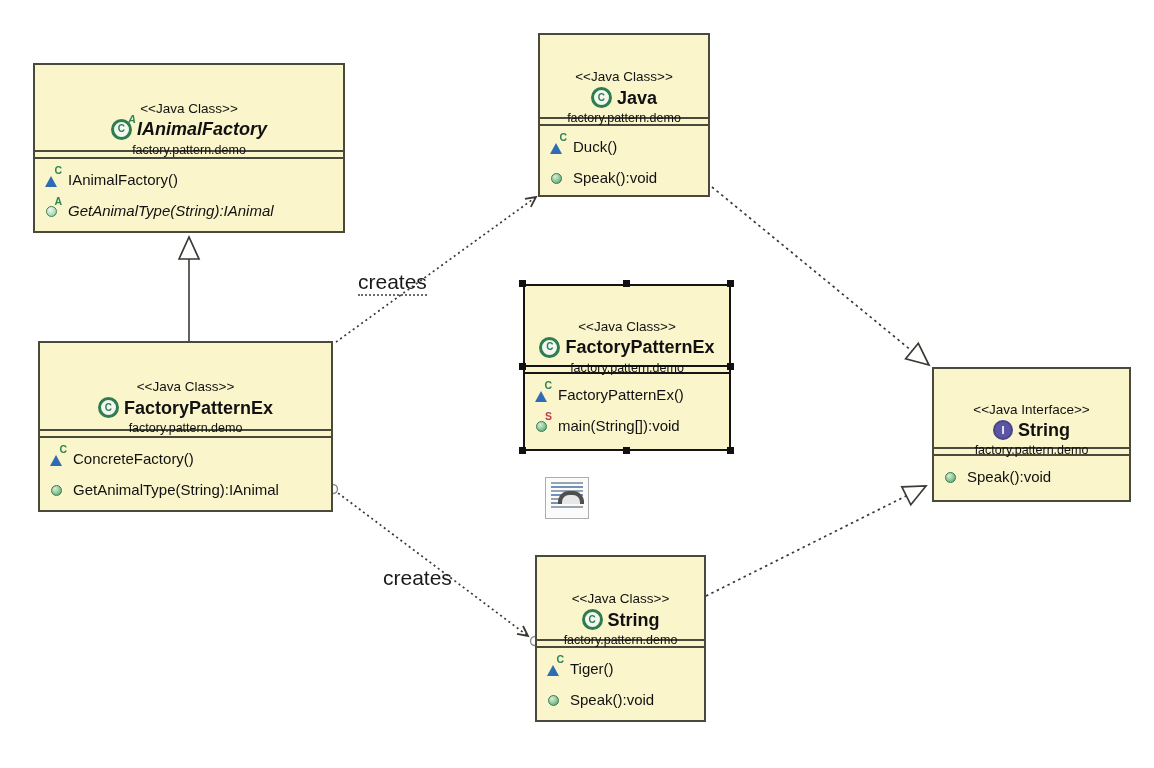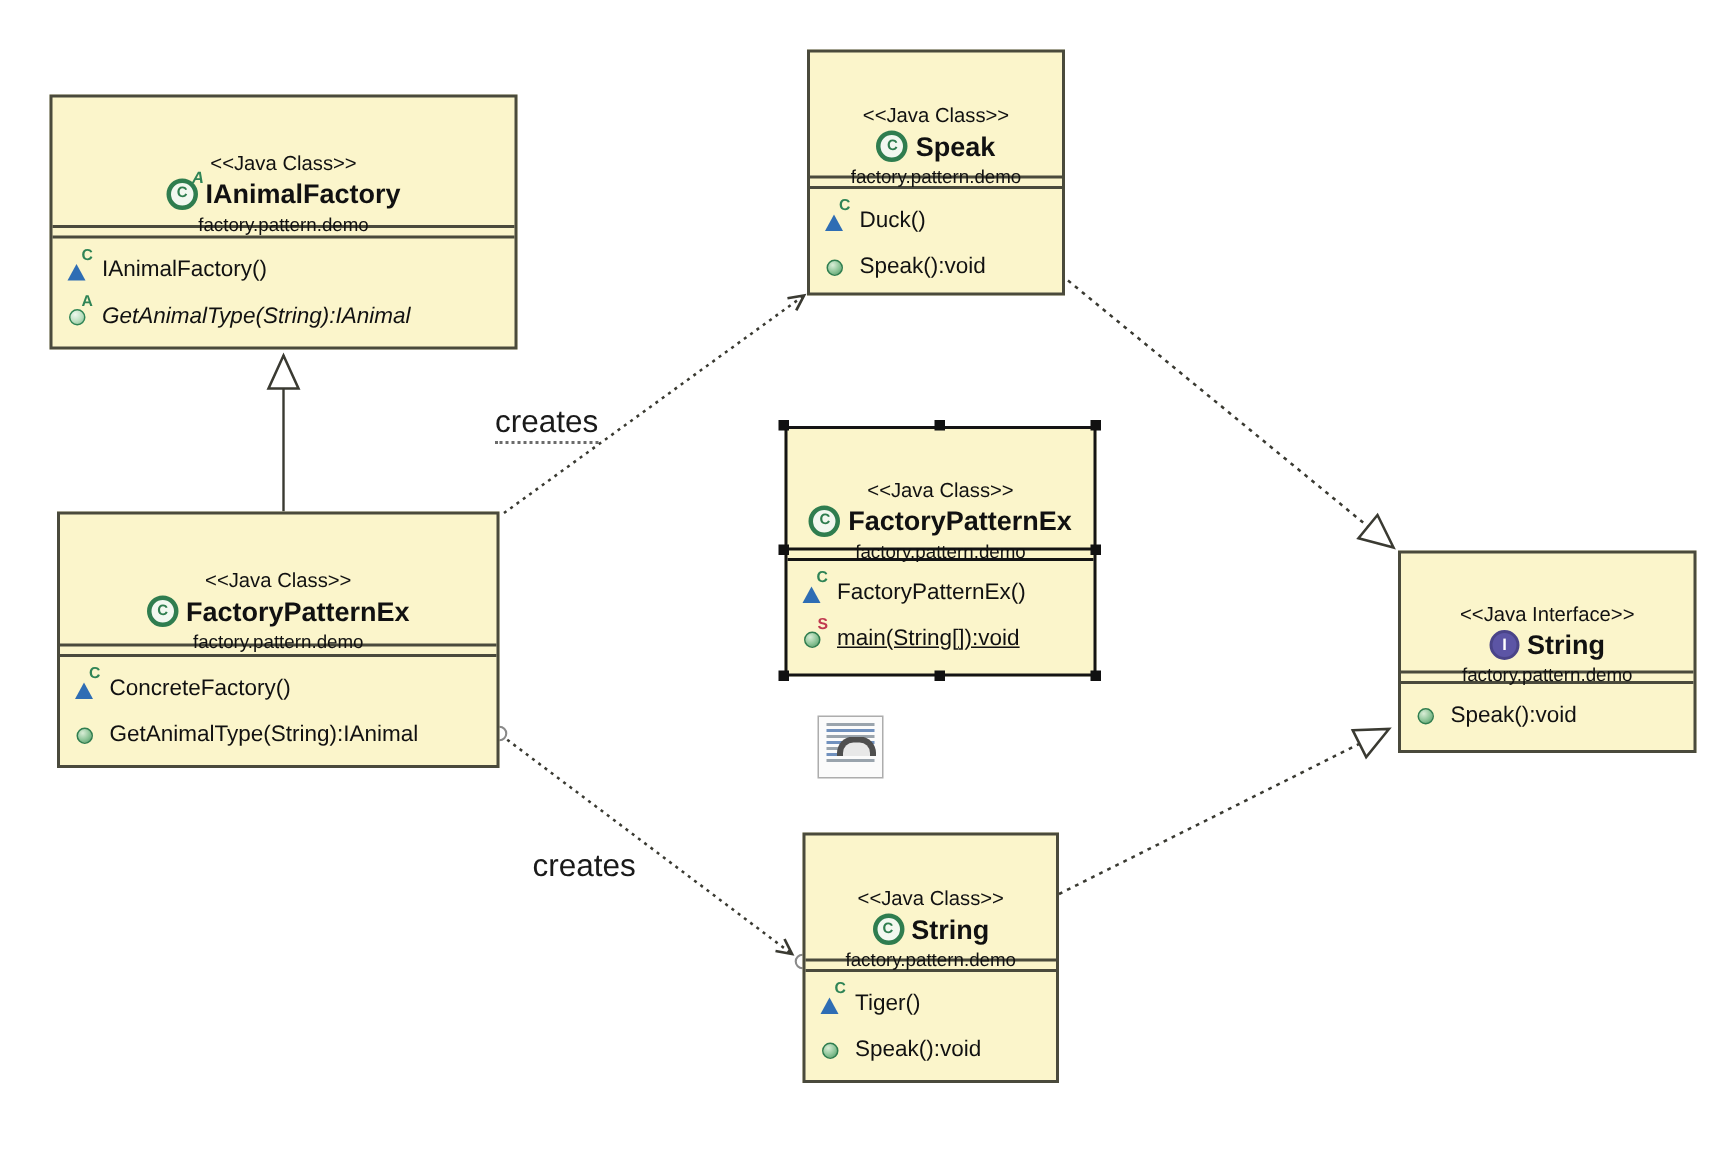--- a/index.html
+++ b/index.html
@@ -11,28 +11,28 @@
 
   
   .cls {
     position:absolute; background:#FBF5CB; border:2px solid #4A4A3C;
     box-sizing:border-box; z-index:2;
   }
   .cls.selected { border-color:#141414; }
   .hdr { display:flex; flex-direction:column; justify-content:center; align-items:center; gap:3px; }
   .st  { font-size:13.5px; line-height:15px;margin-top:42px; }
   .nm  { font-size:18px; font-weight:bold; display:flex; align-items:center; justify-content:center; gap:5px; line-height:20px; }
-  .nm.abstract .name-text { }
+  .nm.abstract .name-text { font-style:italic; }
   .pk  { font-size:12.5px; line-height:14px; }
   .sep { height:5px; border-top:2px solid #4A4A3C; border-bottom:2px solid #4A4A3C; }
   .cls.selected .sep { border-color:#141414; }
   .methods { padding:5px 4px 2px 9px; }
   .mrow { display:flex; align-items:center; gap:7px; height:31px; font-size:15px; white-space:nowrap; }
   .i { font-style:italic; }
-  .u { text-decoration:underline; }
+  .u { }
 
   
   .cicon { position:relative; width:18px; height:18px; border-radius:50%;
            display:flex; align-items:center; justify-content:center; flex:0 0 auto; }
   .cicon.kind-class { border:3px solid #2F7D4F; width:15px; height:15px;
            background:#F2F8F0; color:#2F7D4F; font-size:10px; font-weight:bold; }
   .cicon.kind-iface { background:#5C55A5; border:2px solid #4A4488; width:16px; height:16px;
            color:#fff; font-size:11px; font-weight:bold; font-style:normal; }
   .cicon .cmod { position:absolute; top:-8px; right:-7px; font-size:11px;
            font-weight:bold; font-style:italic; color:#2F8456; line-height:10px; }
@@ -46,21 +46,21 @@
       border-radius:50%; border:1.5px solid #2F7D4F;
       background:radial-gradient(circle at 35% 30%, #D9EDD6, #8CC497 55%, #4E9463); }
   .ic.abs::before { content:""; position:absolute; left:2px; top:3px; width:9px; height:9px;
       border-radius:50%; border:1.5px solid #2F8456;
       background:radial-gradient(circle at 35% 30%, #F0F8EE, #BBDFC0 55%, #7DB98B); }
   .ic .mod { position:absolute; top:-7px; right:-1px; font-size:10.5px; font-weight:bold; line-height:10px; }
   .ic .mod.green { color:#2F8456; }
   .ic .mod.red   { color:#C0394F; }
 
   
-  .edge-label { position:absolute; font-size:21px; color:#1A1A1A; z-index:2; line-height:23px; }
+  .edge-label { position:absolute; font-size:21px; color:#1A1A1A; z-index:2; line-height:23px;margin-left:28px; }
   .edge-label.dotted-u { border-bottom:2px dotted #6B6B6B; padding-bottom:1px; }
 
   
   .handle { position:absolute; width:7px; height:7px; background:#111; z-index:4; }
 
   
   .note-icon { position:absolute; left:545px; top:477px; width:44px; height:42px;
       background:#FBFBFB; border:1px solid #ADADAD; box-sizing:border-box; z-index:2;
       padding:4px 5px; }
   .note-icon .ln { height:2px; margin-bottom:2px; }
@@ -127,21 +127,21 @@
     </div>
   </div>
 
   <div class="cls" style="left:538px; top:33px; width:172px; height:164px;">
     <div class="hdr" style="height:82px;">
       <div class="st">&lt;&lt;Java Class&gt;&gt;</div>
       <div class="nm">
         <span class="cicon kind-class">
           <span>C</span>
         </span>
-        <span class="name-text">Speak</span>
+        <span class="name-text">Java</span>
       </div>
       <div class="pk">factory.pattern.demo</div>
     </div>
     <div class="sep"></div>
     <div class="methods">
       <div class="mrow">
         <span class="ic ctor">
           <span class="mod green">C</span>
           </span>
         <span>Duck()</span>

